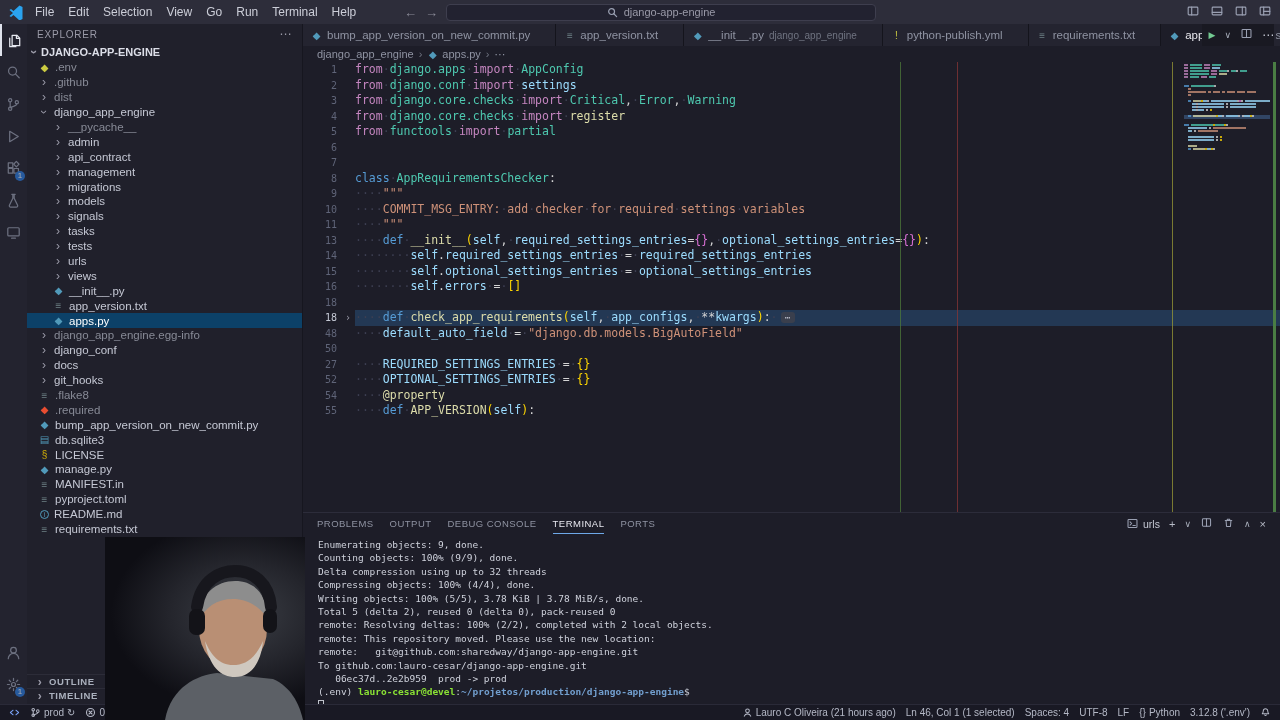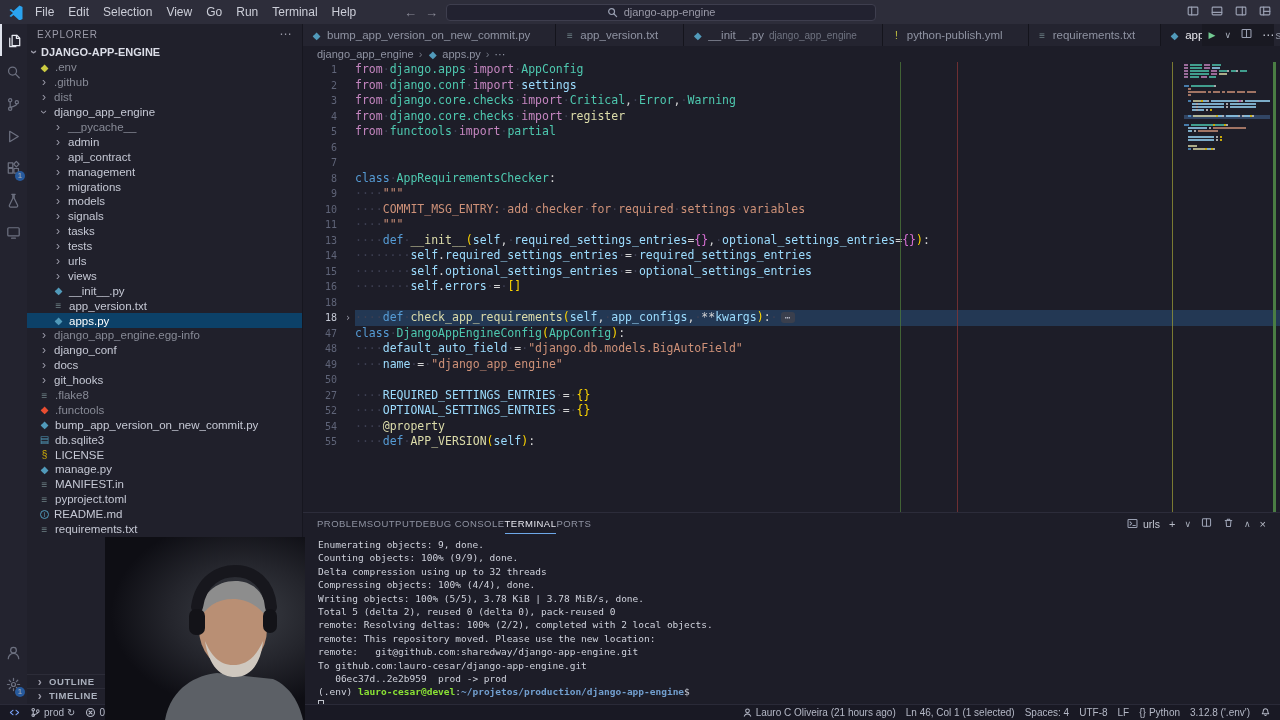--- a/index.html
+++ b/index.html
@@ -323,21 +323,21 @@
         <div class="trow" style="padding-left: 12px;">
           <span class="chev">›</span>
           <span class="tlabel">git_hooks</span>
         </div>
         <div class="trow dim" style="padding-left: 12px;">
           <span class="fi" style="color: rgb(109, 128, 134);">≡</span>
           <span class="tlabel">.flake8</span>
         </div>
         <div class="trow dim" style="padding-left: 12px;">
           <span class="fi" style="color: rgb(232, 77, 49);">◆</span>
-          <span class="tlabel">.functools</span>
+          <span class="tlabel">.required</span>
         </div>
         <div class="trow" style="padding-left: 12px;">
           <span class="fi" style="color: rgb(81, 154, 186);">◆</span>
           <span class="tlabel">bump_app_version_on_new_commit.py</span>
         </div>
         <div class="trow" style="padding-left: 12px;">
           <span class="fi" style="color: rgb(81, 154, 186);">▤</span>
           <span class="tlabel">db.sqlite3</span>
         </div>
         <div class="trow" style="padding-left: 12px;">
@@ -453,23 +453,21 @@
           <div class="cl"><span class="ln">8</span><span class="foldc"></span><span class="ctext"><span class="tk-b">class</span><span class="tk-w">·</span><span class="tk-c">AppRequirementsChecker</span><span class="tk-d">:</span></span></div>
           <div class="cl"><span class="ln">9</span><span class="foldc"></span><span class="ctext"><span class="tk-w">····</span><span class="tk-s">"""</span></span></div>
           <div class="cl"><span class="ln">10</span><span class="foldc"></span><span class="ctext"><span class="tk-w">····</span><span class="tk-s">COMMIT_MSG_ENTRY:</span><span class="tk-w">·</span><span class="tk-s">add</span><span class="tk-w">·</span><span class="tk-s">checker</span><span class="tk-w">·</span><span class="tk-s">for</span><span class="tk-w">·</span><span class="tk-s">required</span><span class="tk-w">·</span><span class="tk-s">settings</span><span class="tk-w">·</span><span class="tk-s">variables</span></span></div>
           <div class="cl"><span class="ln">11</span><span class="foldc"></span><span class="ctext"><span class="tk-w">····</span><span class="tk-s">"""</span></span></div>
           <div class="cl"><span class="ln">13</span><span class="foldc"></span><span class="ctext"><span class="tk-w">····</span><span class="tk-b">def</span><span class="tk-w">·</span><span class="tk-f">__init__</span><span class="tk-g1">(</span><span class="tk-v">self</span><span class="tk-d">,</span><span class="tk-w">·</span><span class="tk-v">required_settings_entries</span><span class="tk-d">=</span><span class="tk-g2">{}</span><span class="tk-d">,</span><span class="tk-w">·</span><span class="tk-v">optional_settings_entries</span><span class="tk-d">=</span><span class="tk-g2">{}</span><span class="tk-g1">)</span><span class="tk-d">:</span></span></div>
           <div class="cl"><span class="ln">14</span><span class="foldc"></span><span class="ctext"><span class="tk-w">········</span><span class="tk-v">self</span><span class="tk-d">.</span><span class="tk-v">required_settings_entries</span><span class="tk-w">·</span><span class="tk-d">=</span><span class="tk-w">·</span><span class="tk-v">required_settings_entries</span></span></div>
           <div class="cl"><span class="ln">15</span><span class="foldc"></span><span class="ctext"><span class="tk-w">········</span><span class="tk-v">self</span><span class="tk-d">.</span><span class="tk-v">optional_settings_entries</span><span class="tk-w">·</span><span class="tk-d">=</span><span class="tk-w">·</span><span class="tk-v">optional_settings_entries</span></span></div>
           <div class="cl"><span class="ln">16</span><span class="foldc"></span><span class="ctext"><span class="tk-w">········</span><span class="tk-v">self</span><span class="tk-d">.</span><span class="tk-v">errors</span><span class="tk-w">·</span><span class="tk-d">=</span><span class="tk-w">·</span><span class="tk-g1">[]</span></span></div>
           <div class="cl"><span class="ln">18</span><span class="foldc"></span><span class="ctext"></span></div>
           <div class="cl hl"><span class="ln act">18</span><span class="foldc">›</span><span class="ctext"><span class="tk-w">····</span><span class="tk-b">def</span><span class="tk-w">·</span><span class="tk-f">check_app_requirements</span><span class="tk-g1">(</span><span class="tk-v">self</span><span class="tk-d">,</span><span class="tk-w">·</span><span class="tk-v">app_configs</span><span class="tk-d">,</span><span class="tk-w">·</span><span class="tk-d">**</span><span class="tk-v">kwargs</span><span class="tk-g1">)</span><span class="tk-d">:</span><span class="tk-w">·</span><span class="tk-fold">⋯</span></span></div>
-          <div class="cl"><span class="ln">47</span><span class="foldc"></span><span class="ctext"><span class="tk-b">class</span><span class="tk-w">·</span><span class="tk-c">DjangoAppEngineConfig</span><span class="tk-g1">(</span><span class="tk-c">AppConfig</span><span class="tk-g1">)</span><span class="tk-d">:</span></span></div>
           <div class="cl"><span class="ln">48</span><span class="foldc"></span><span class="ctext"><span class="tk-w">····</span><span class="tk-v">default_auto_field</span><span class="tk-w">·</span><span class="tk-d">=</span><span class="tk-w">·</span><span class="tk-s">"django.db.models.BigAutoField"</span></span></div>
-          <div class="cl"><span class="ln">49</span><span class="foldc"></span><span class="ctext"><span class="tk-w">····</span><span class="tk-v">name</span><span class="tk-w">·</span><span class="tk-d">=</span><span class="tk-w">·</span><span class="tk-s">"django_app_engine"</span></span></div>
           <div class="cl"><span class="ln">50</span><span class="foldc"></span><span class="ctext"></span></div>
           <div class="cl"><span class="ln">27</span><span class="foldc"></span><span class="ctext"><span class="tk-w">····</span><span class="tk-v">REQUIRED_SETTINGS_ENTRIES</span><span class="tk-w">·</span><span class="tk-d">=</span><span class="tk-w">·</span><span class="tk-g1">{}</span></span></div>
           <div class="cl"><span class="ln">52</span><span class="foldc"></span><span class="ctext"><span class="tk-w">····</span><span class="tk-v">OPTIONAL_SETTINGS_ENTRIES</span><span class="tk-w">·</span><span class="tk-d">=</span><span class="tk-w">·</span><span class="tk-g1">{}</span></span></div>
           <div class="cl"><span class="ln">54</span><span class="foldc"></span><span class="ctext"><span class="tk-w">····</span><span class="tk-f">@property</span></span></div>
           <div class="cl"><span class="ln">55</span><span class="foldc"></span><span class="ctext"><span class="tk-w">····</span><span class="tk-b">def</span><span class="tk-w">·</span><span class="tk-f">APP_VERSION</span><span class="tk-g1">(</span><span class="tk-v">self</span><span class="tk-g1">)</span><span class="tk-d">:</span></span></div>
         </div>
       <div class="ruler green"></div>
       <div class="ruler red"></div>
       <div class="ruler yellow"></div>
       <div class="minimap">
@@ -687,21 +685,21 @@
           </div>
       </div>
       <div class="overview">
         <div class="ov-line"></div>
       </div>
     </div>
   </main>
 
   <section class="panel">
     <div class="panel-header">
-      <div id="panel-tabs" style="display:flex;">
+      <div id="panel-tabs" style="display:flex;gap:16px">
           <div class="ptab">PROBLEMS</div>
           <div class="ptab">OUTPUT</div>
           <div class="ptab">DEBUG CONSOLE</div>
           <div class="ptab active">TERMINAL</div>
           <div class="ptab">PORTS</div>
         </div>
       <div class="panel-actions">
         <span class="term-pill">
           <svg viewBox="0 0 16 16">
               <rect x="2.5" y="3" width="11" height="10" rx="1"></rect>

